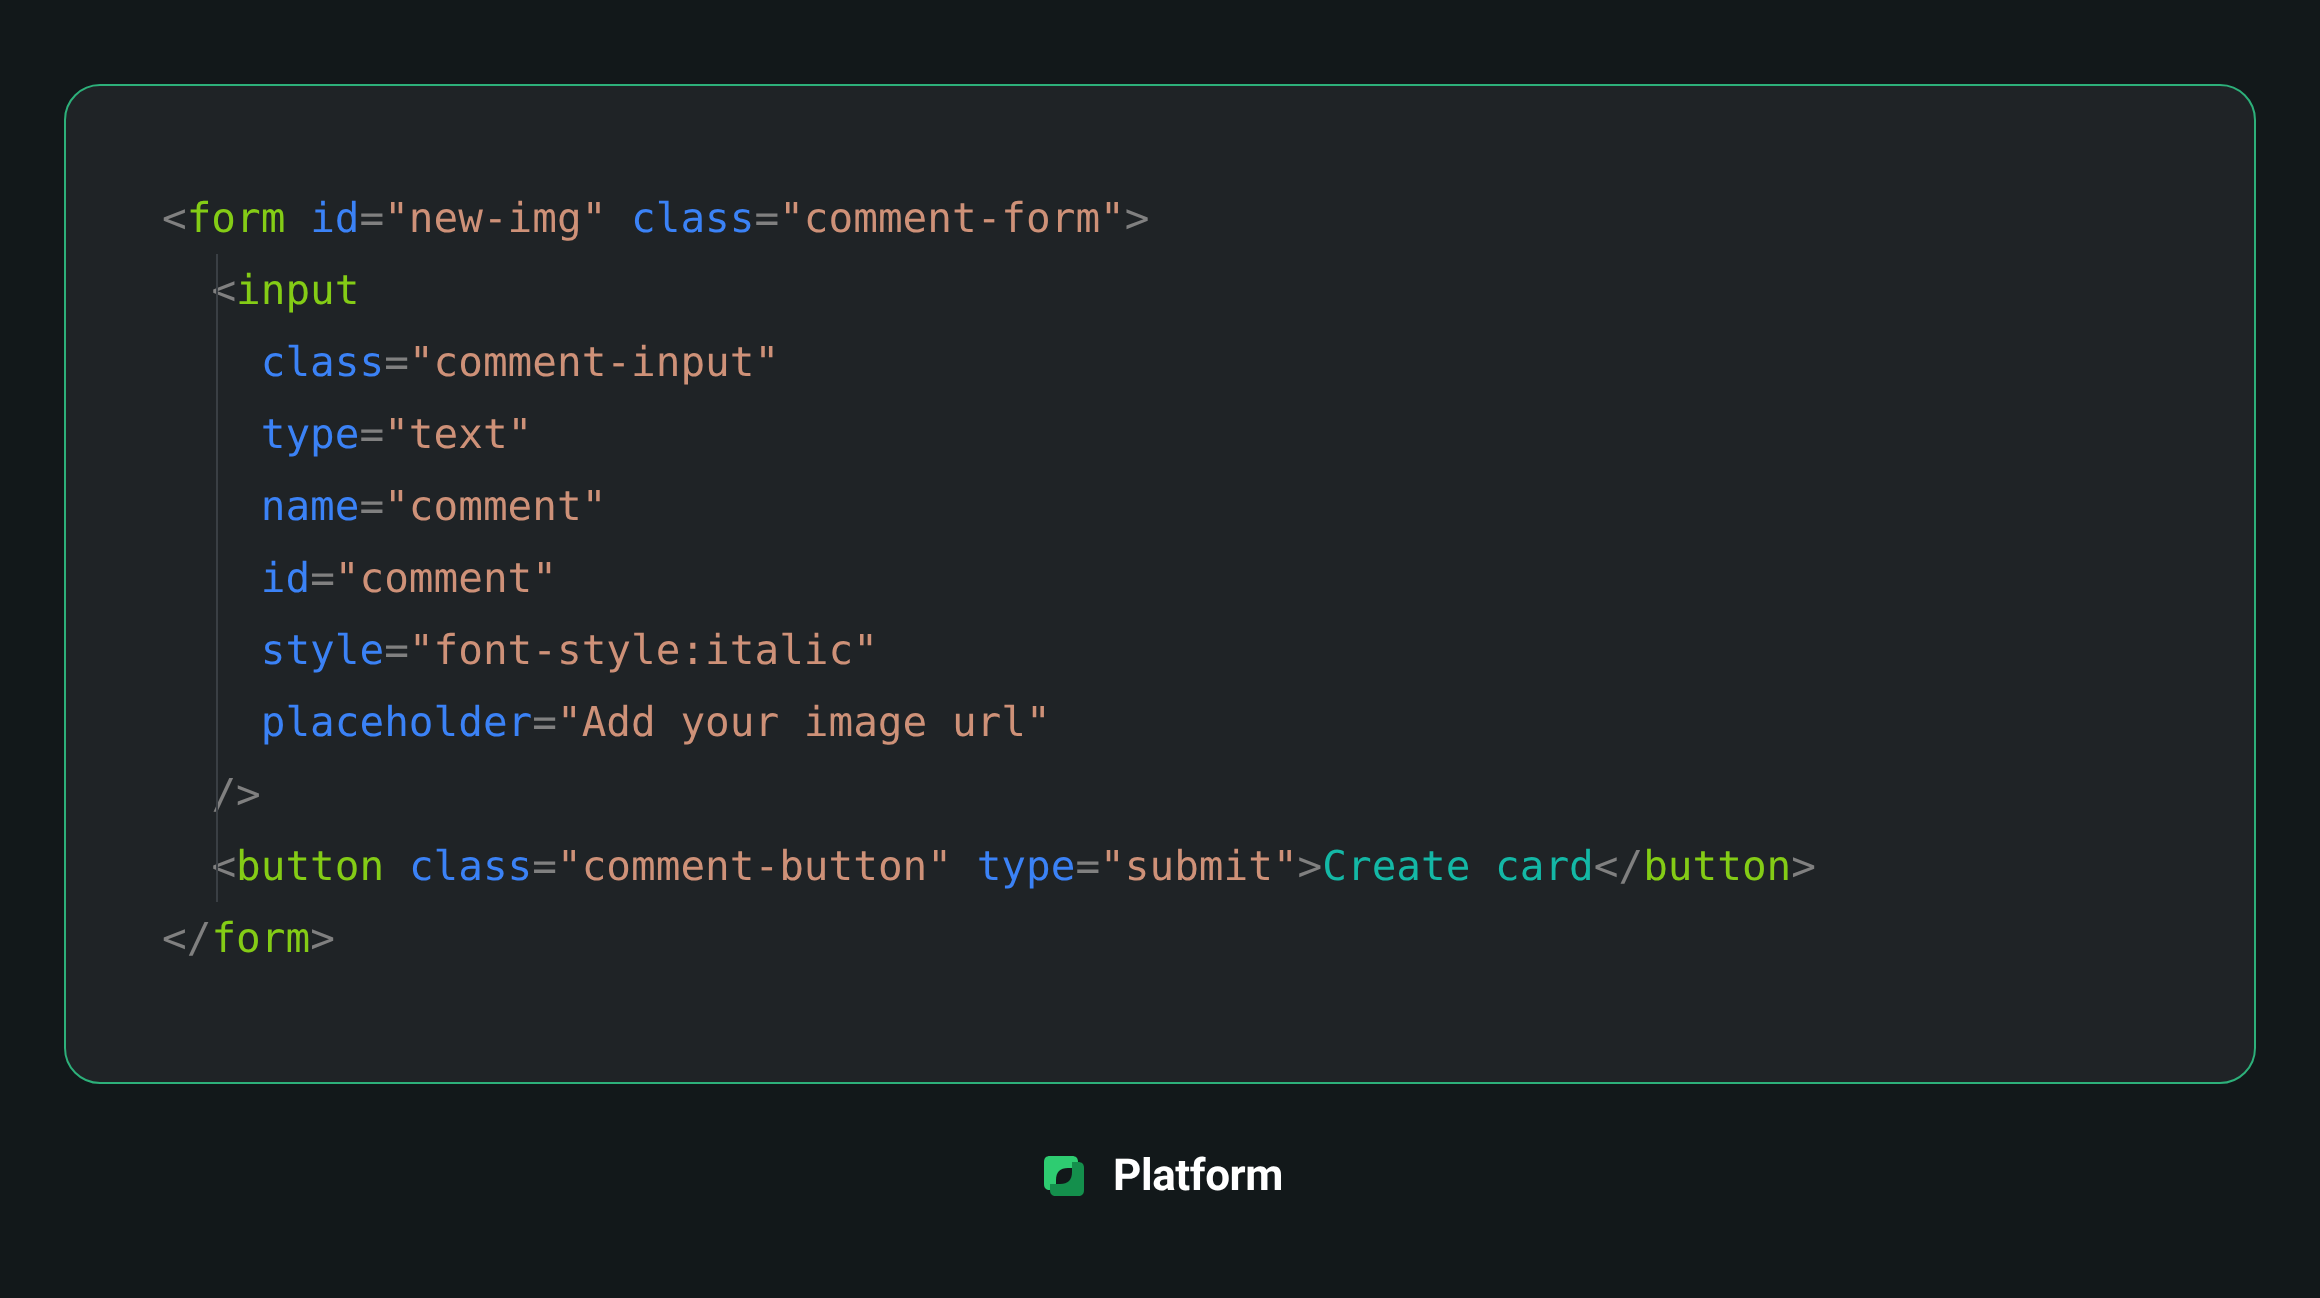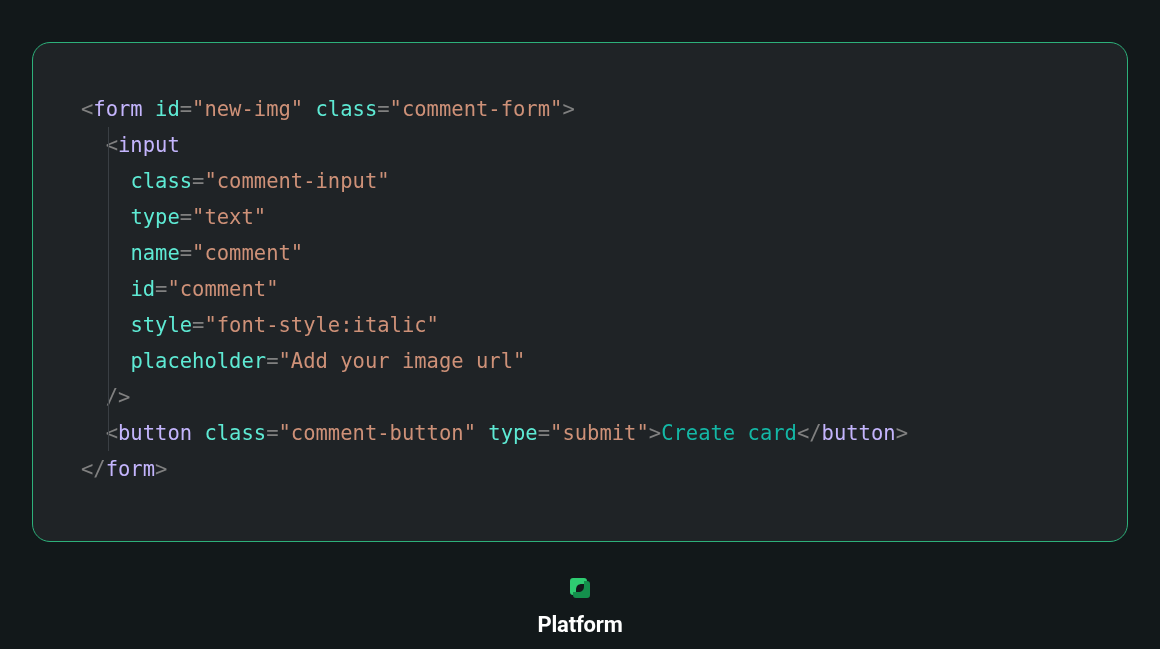--- a/index.html
+++ b/index.html
@@ -29,31 +29,30 @@
     line-height: 36px;
     white-space: pre;
     color: #d4d4d4;
     position: relative;
   }
   .code-line {
     display: block;
     position: relative;
   }
   .p  { color: #808080; }
-  .t  { color: #c4b5fd; }
-  .a  { color: #5eead4; }
+  .t  { color: #84cc16; }
+  .a  { color: #3b82f6; }
   .s  { color: #ce9178; }
   .tx { color: #14b8a6; }
 
   .footer {
     margin-top: 32px;
     display: flex;
     align-items: center;
     gap: 10px;
-    flex-direction: column;
   }
   .footer-label {
     font-family: -apple-system, BlinkMacSystemFont, "Segoe UI", Roboto, sans-serif;
     font-weight: 700;
     font-size: 22px;
     color: #ffffff;
     letter-spacing: -0.2px;
   }
   .logo-icon svg {
     display: block;

